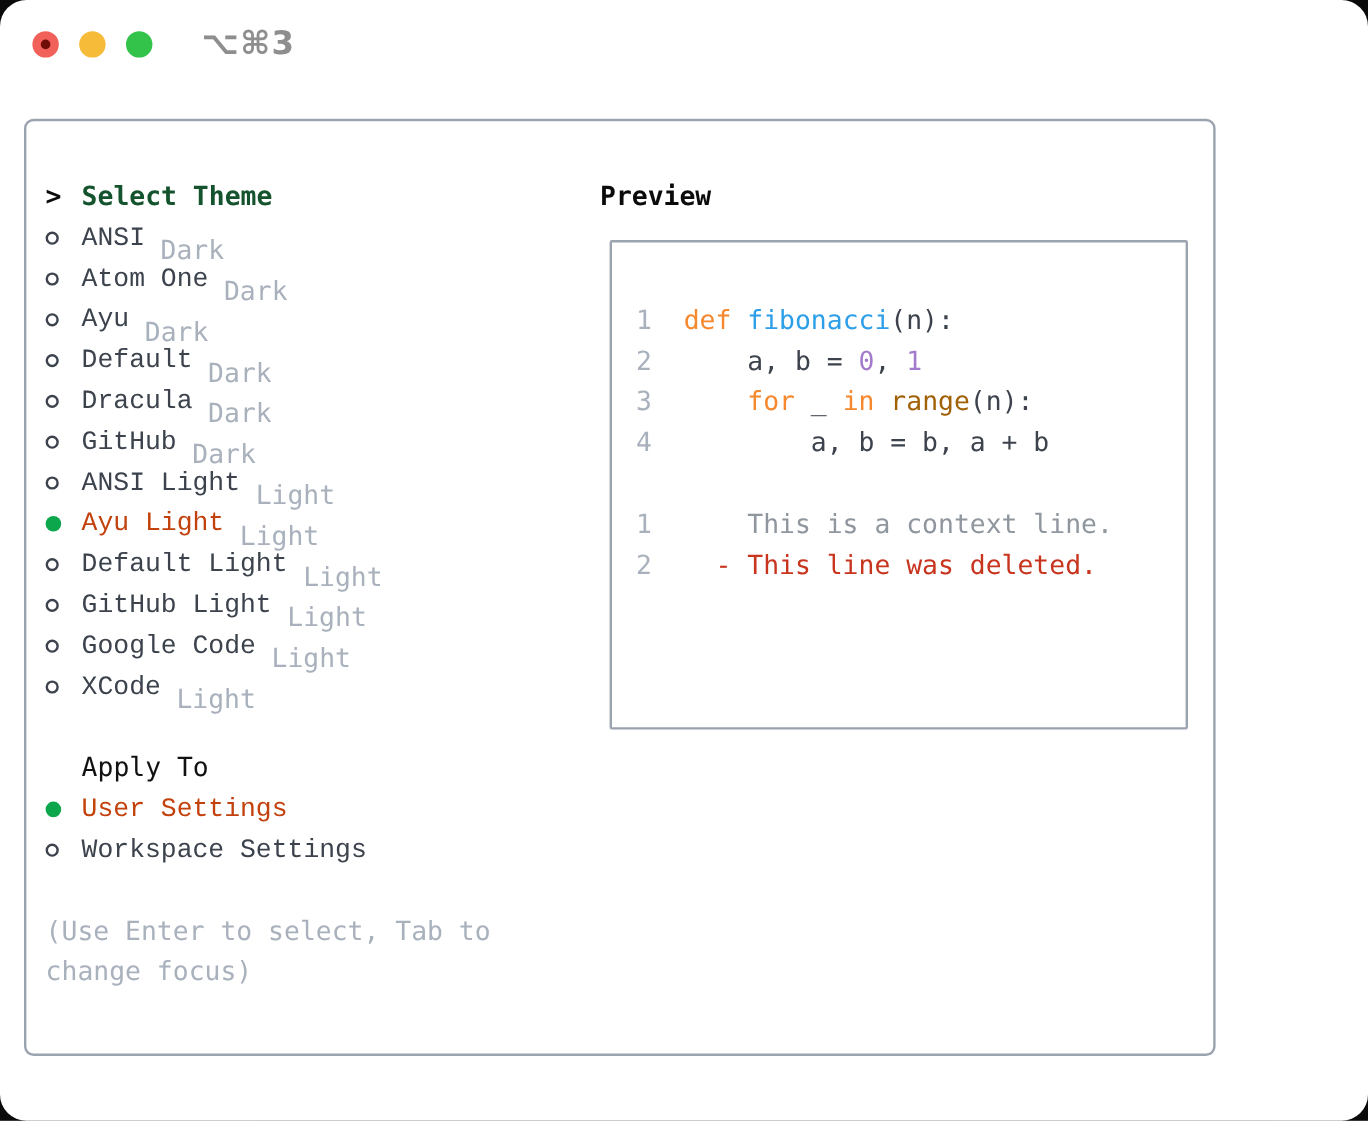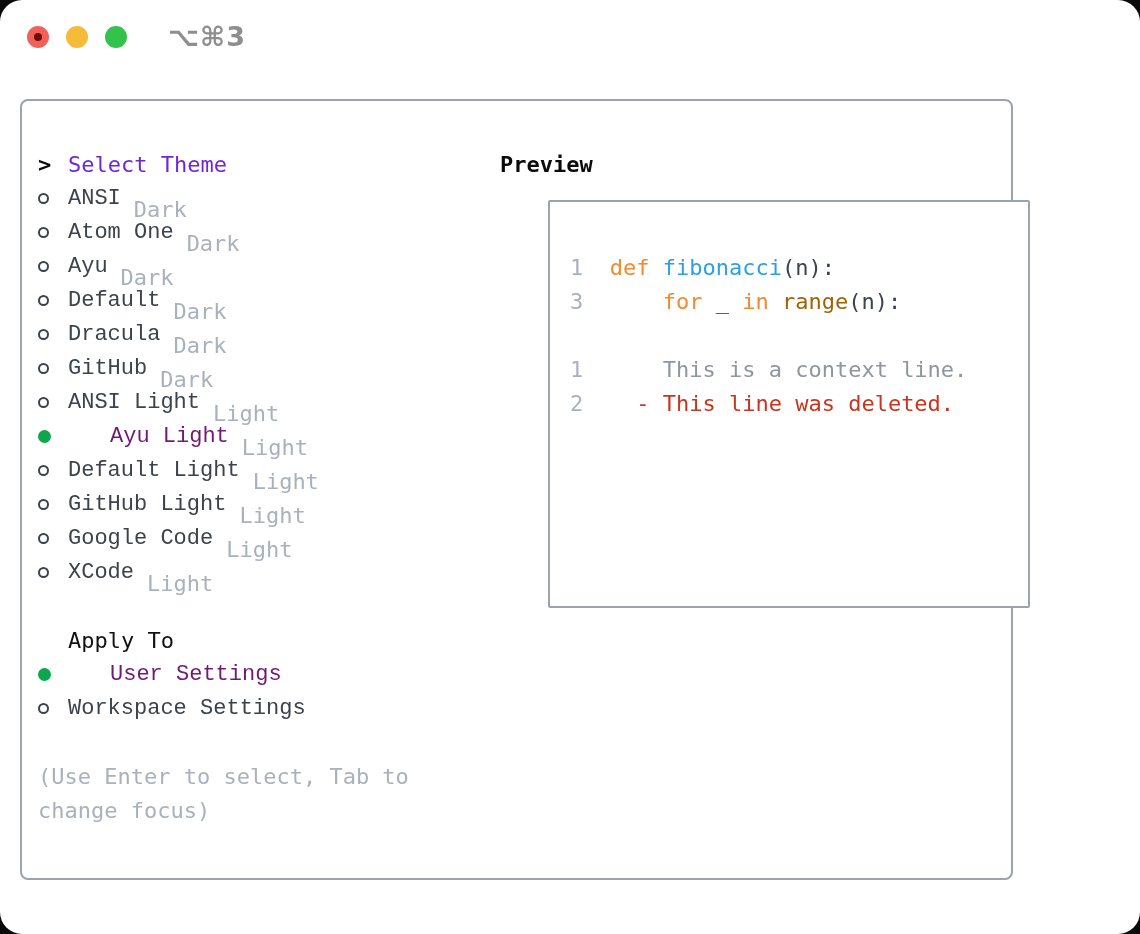--- a/index.html
+++ b/index.html
@@ -30,36 +30,36 @@
     position:absolute;left:20px;top:99px;width:989px;height:777px;
     border:2px solid #9ba3af;border-radius:8px;background:#fff;
   }
   
   .list{position:absolute;left:16px;top:46px;width:450px;font-size:22px;color:#3c434d;}
   .row{display:flex;align-items:center;height:34px;white-space:pre;}
   .bullet{width:30px;flex:0 0 30px;display:flex;align-items:center;}
   .circle{width:11px;height:11px;border-radius:50%;border:2px solid #3c434d;box-sizing:border-box;}
   .sel .circle{width:13px;height:13px;background:#0ca64d;border:none;}
   .caret{font-weight:bold;color:#0b0b0b;font-size:22px;}
-  .hdr{font-weight:normal;color:#6d28d9;}
+  .hdr{font-weight:bold;color:#14532d;}
   .subhdr{color:#111111;}
   .t-name{color:#3c434d;font-family:Liberation Mono, monospace;}
-  .sel .t-name{color:#701a75;margin-left:42px;}
+  .sel .t-name{color:#c2410c;}
   .t-var{color:#a9b1bd;margin-left:13px;margin-top:22px;}
   .hint{color:#a9b1bd;}
   .spacer{height:34px;}
   
   .preview-title{
     position:absolute;left:478px;top:46px;height:34px;display:flex;align-items:center;
     font-size:22px;font-weight:bold;color:#0b0b0b;
   }
   .preview-box{
     position:absolute;left:486px;top:99px;width:482px;height:408px;
     border:2px solid #9ba3af;border-radius:2px;background:#fff;box-sizing:border-box;
-    padding:49px 0 0 20px;overflow:hidden;margin-left:40px;
+    padding:49px 0 0 20px;overflow:hidden;
   }
   .code-line{font-size:22px;line-height:34px;white-space:pre;color:#3c434d;}
   .gutter{display:inline-block;width:3ch;color:#a9b1bd;}
   .kw{color:#f6882e;}
   .fn{color:#2c9fe8;}
   .numlit{color:#a37acc;}
   .call{color:#a16207;}
   .plain{color:#3c434d;}
   .ctx{color:#8f969e;text-align:center;}
   .del{color:#c8351f;}
@@ -167,20 +167,22 @@
       <div class="spacer"></div>
 
       <div class="row hint">(Use Enter to select, Tab to</div>
       <div class="row hint">change focus)</div>
     </div>
 
     <div class="preview-title">Preview</div>
 
     <div class="preview-box">
       <div class="code-line"><span class="gutter">1</span><span class="kw">def </span><span class="fn">fibonacci</span><span class="plain">(n):</span></div>
+      <div class="code-line"><span class="gutter">2</span><span class="plain">    a, b = </span><span class="numlit">0</span><span class="plain">, </span><span class="numlit">1</span></div>
       <div class="code-line"><span class="gutter">3</span><span class="plain">    </span><span class="kw">for</span><span class="plain"> _ </span><span class="kw">in</span><span class="plain"> </span><span class="call">range</span><span class="plain">(n):</span></div>
+      <div class="code-line"><span class="gutter">4</span><span class="plain">        a, b = b, a + b</span></div>
       <div class="code-line">&nbsp;</div>
       <div class="code-line"><span class="gutter">1</span><span class="ctx">    This is a context line.</span></div>
       <div class="code-line"><span class="gutter">2</span><span class="del">  - This line was deleted.</span></div>
     </div>
 
   </div>
 </div>
 
 </body></html>

